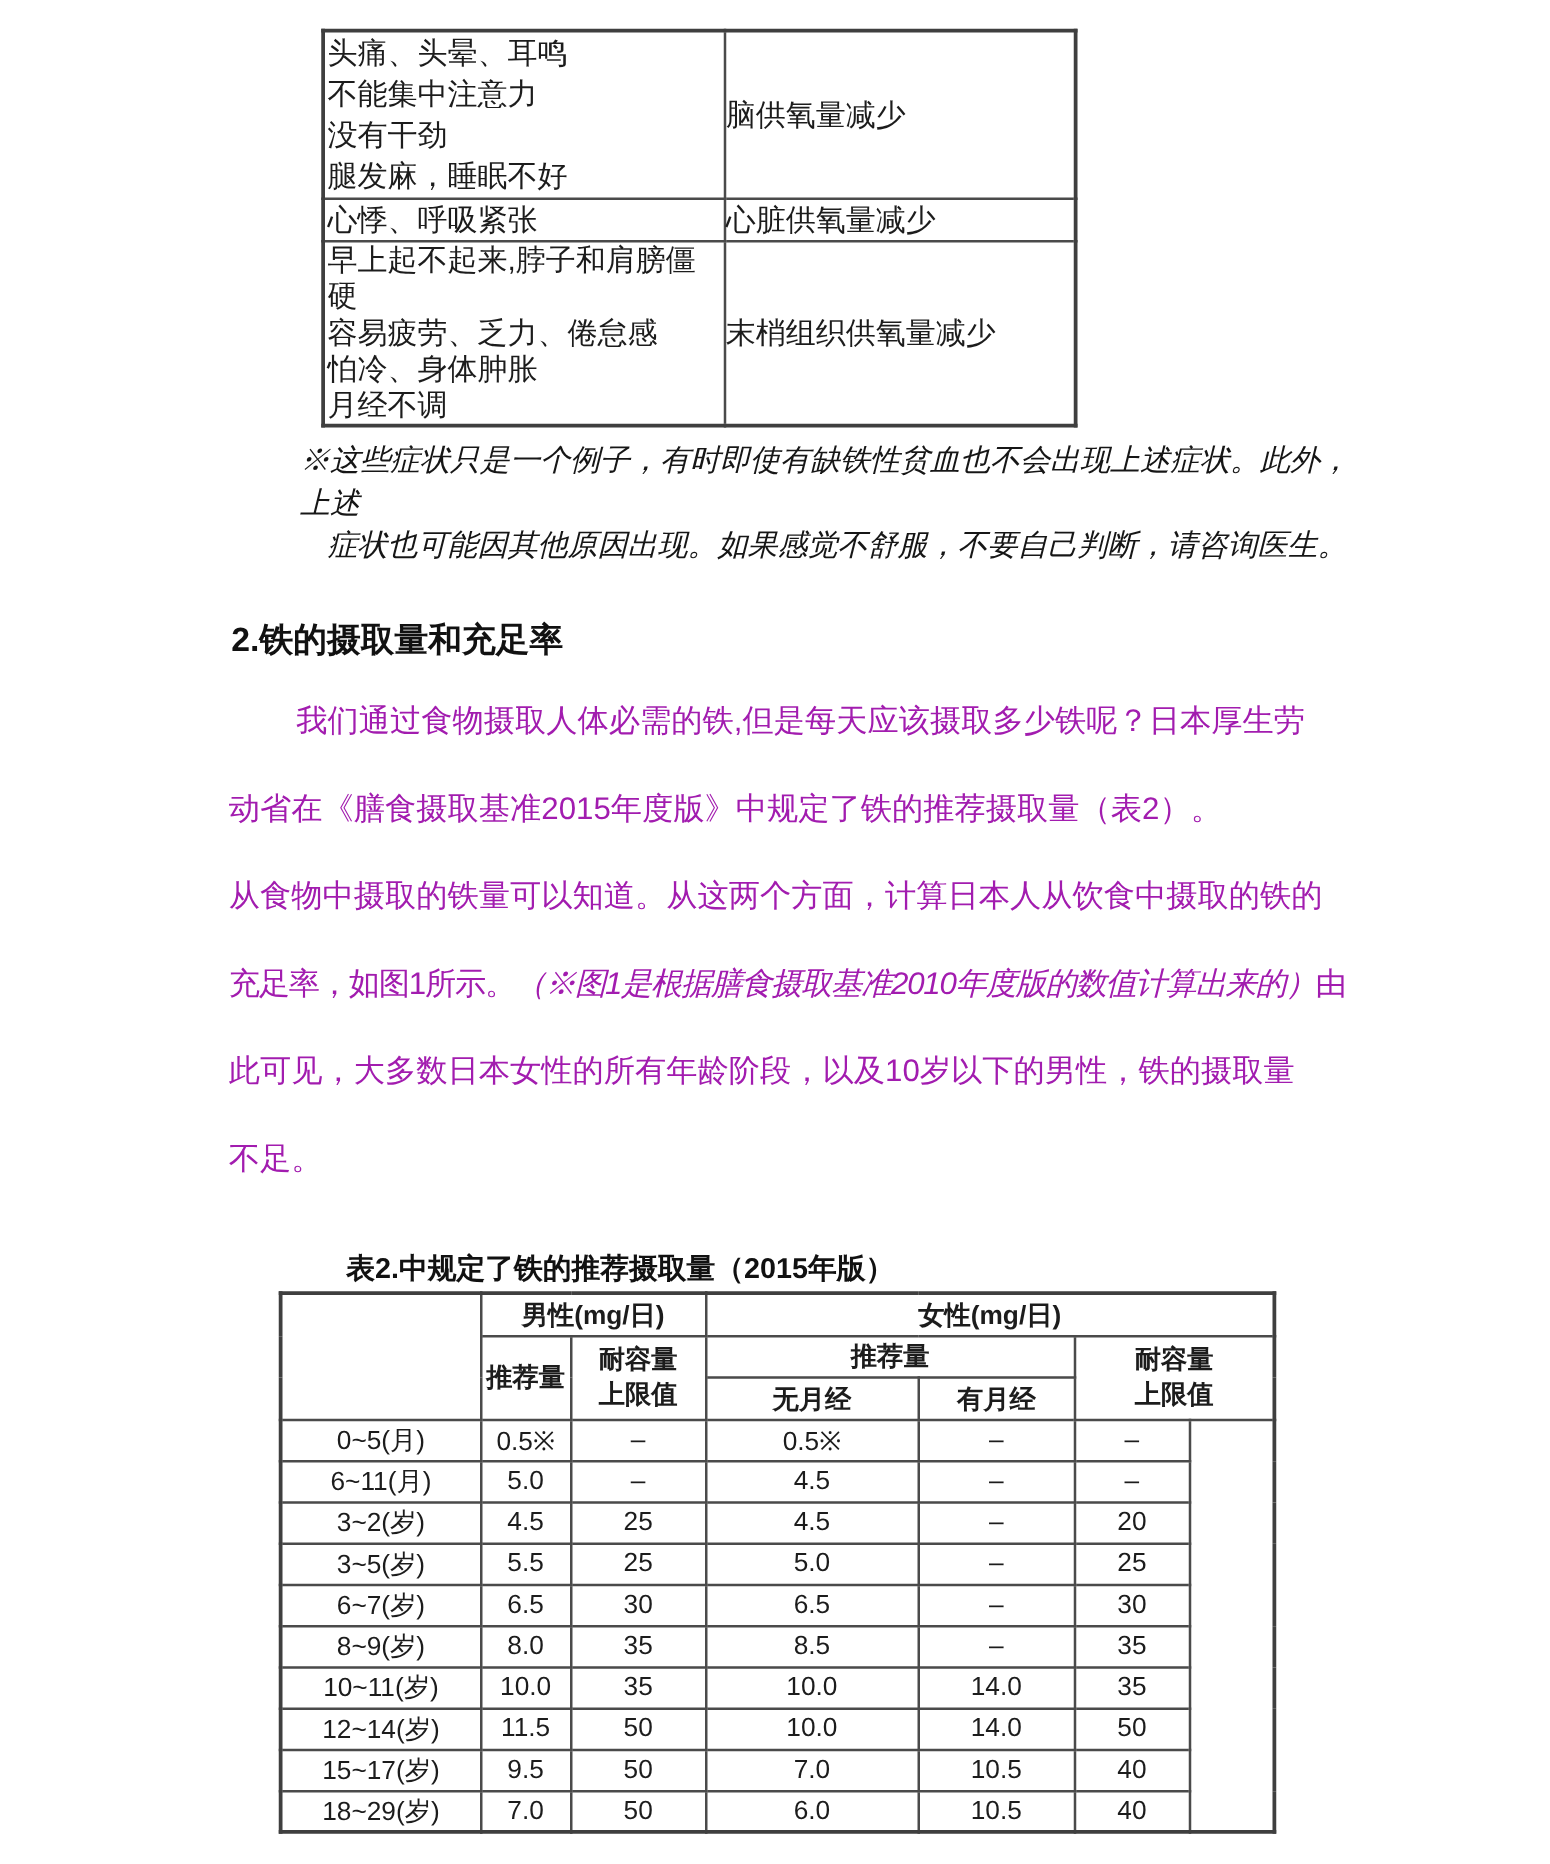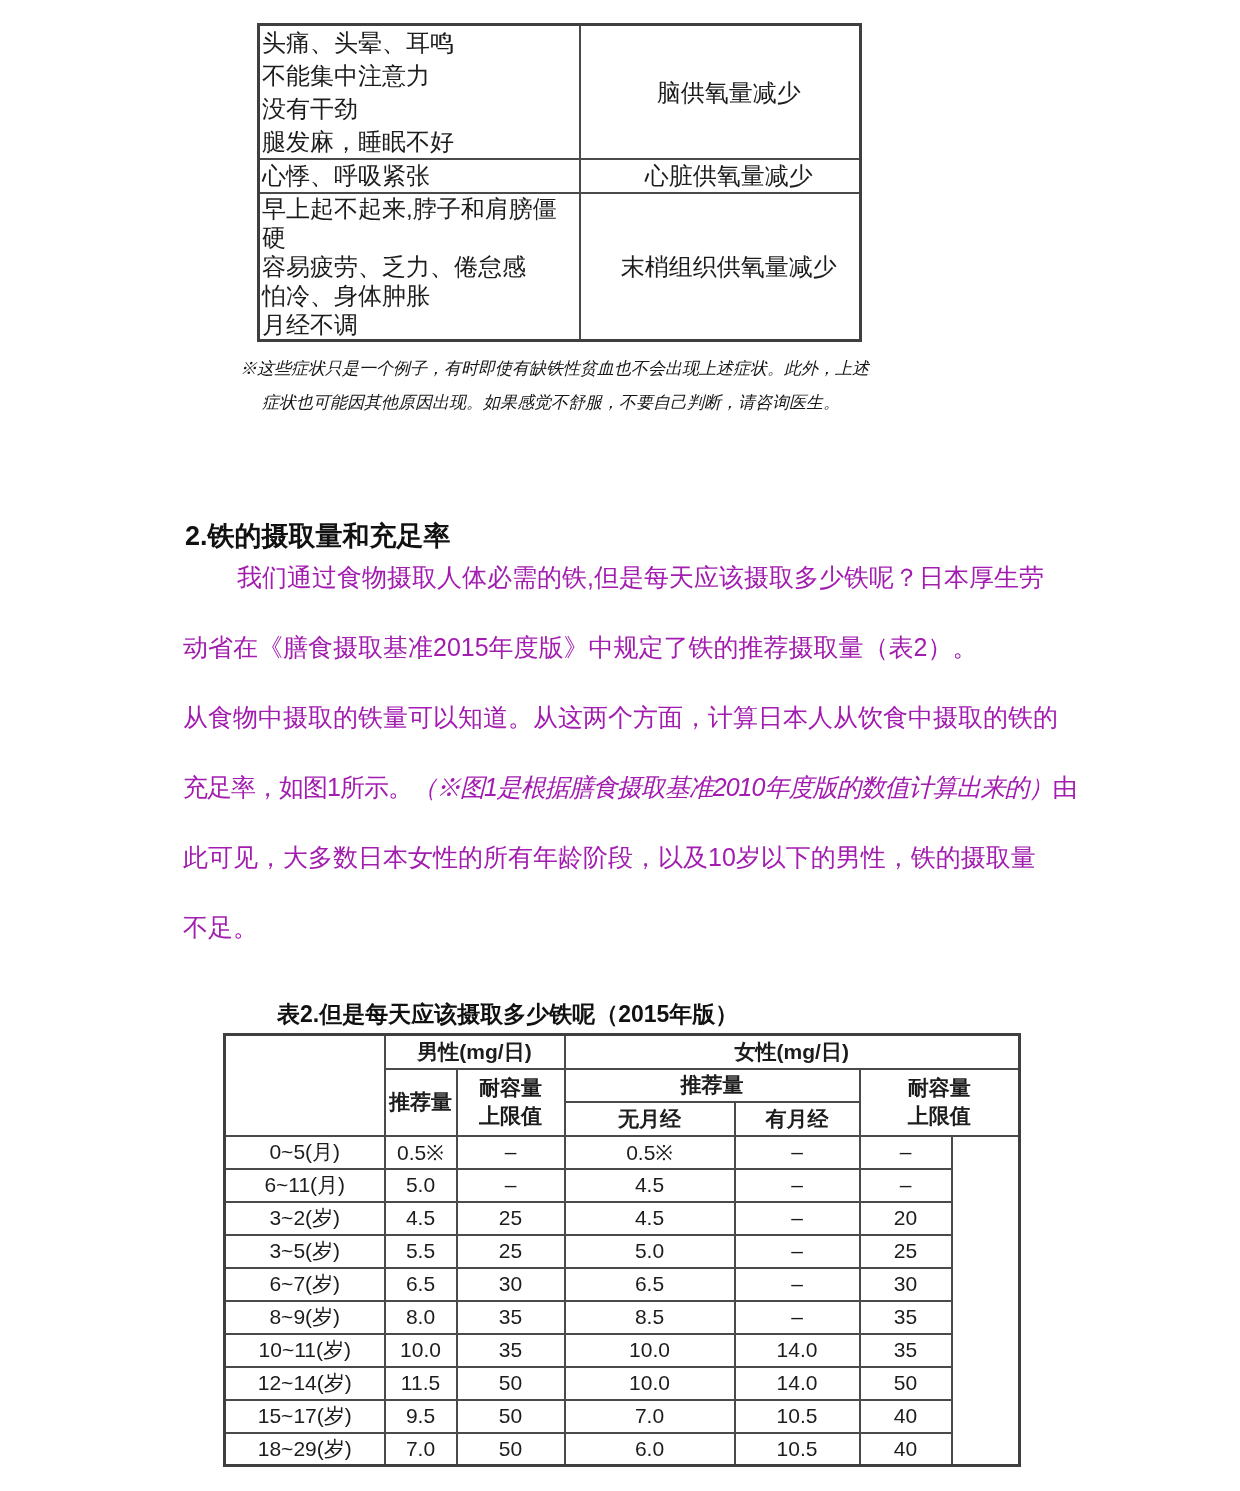--- a/index.html
+++ b/index.html
@@ -11,32 +11,32 @@
 
   
   table{border-collapse:collapse;table-layout:fixed;}
   td{border:2px solid #4a4a4a;padding:0;vertical-align:middle;}
 
   
   #t1{left:257px;top:23px;width:602px;border:3px solid #3f3f3f;}
   #t1 td{font-size:24px;}
   #t1 .th{font-weight:bold;text-align:center;height:35px;font-size:24px;}
   #t1 .sym{text-align:left;padding-left:2px;white-space:pre-line;}
-  #t1 .cause{text-align:center;padding-left:18px;}
+  #t1 .cause{text-align:left;}
   #t1 .r1{height:133px;line-height:33px;}
   #t1 .r2{height:24px;}
   #t1 .r3{height:117px;line-height:29px;}
 
   
-  #t1-note{left:240px;top:352px;width:860px;font-size:17px;font-style:italic;
+  #t1-note{left:240px;top:352px;width:860px;font-size:24px;font-style:italic;
            line-height:34px;color:#161616;}
   #t1-note .n2{padding-left:22px;}
 
   
-  #sec-heading{left:185px;top:518px;font-size:27px;font-weight:bold;color:#111;}
+  #sec-heading{left:185px;top:494px;font-size:27px;font-weight:bold;color:#111;}
   #body-text{left:183px;top:542px;width:900px;font-size:25px;line-height:70px;
              color:#a21caf;white-space:nowrap;}
   #body-text .indent{padding-left:54px;}
   #body-text .tight{letter-spacing:-1px;}
   .it{font-style:italic;}
 
   
   #t2-caption{left:277px;top:999px;font-size:23px;font-weight:bold;color:#111;}
 
   
@@ -88,21 +88,21 @@
 
 <div id="body-text" class="abs">
   <div class="indent">我们通过食物摄取人体必需的铁,但是每天应该摄取多少铁呢？日本厚生劳</div>
   <div>动省在《膳食摄取基准2015年度版》中规定了铁的推荐摄取量（表2）。</div>
   <div>从食物中摄取的铁量可以知道。从这两个方面，计算日本人从饮食中摄取的铁的</div>
   <div class="tight"><span>充足率，如图1所示。</span><span class="it">（※图1是根据膳食摄取基准2010年度版的数值计算出来的）</span><span>由</span></div>
   <div>此可见，大多数日本女性的所有年龄阶段，以及10岁以下的男性，铁的摄取量</div>
   <div>不足。</div>
 </div>
 
-<div id="t2-caption" class="abs">表2.但是每天应该摄取多少铁呢（2015年版）</div>
+<div id="t2-caption" class="abs">表2.中规定了铁的推荐摄取量（2015年版）</div>
 
 <table id="t2" class="abs">
   <colgroup>
     <col style="width:160px">
       <col style="width:72px">
       <col style="width:108px">
     <col style="width:170px">
       <col style="width:125px">
       <col style="width:92px">
       <col style="width:68px">

